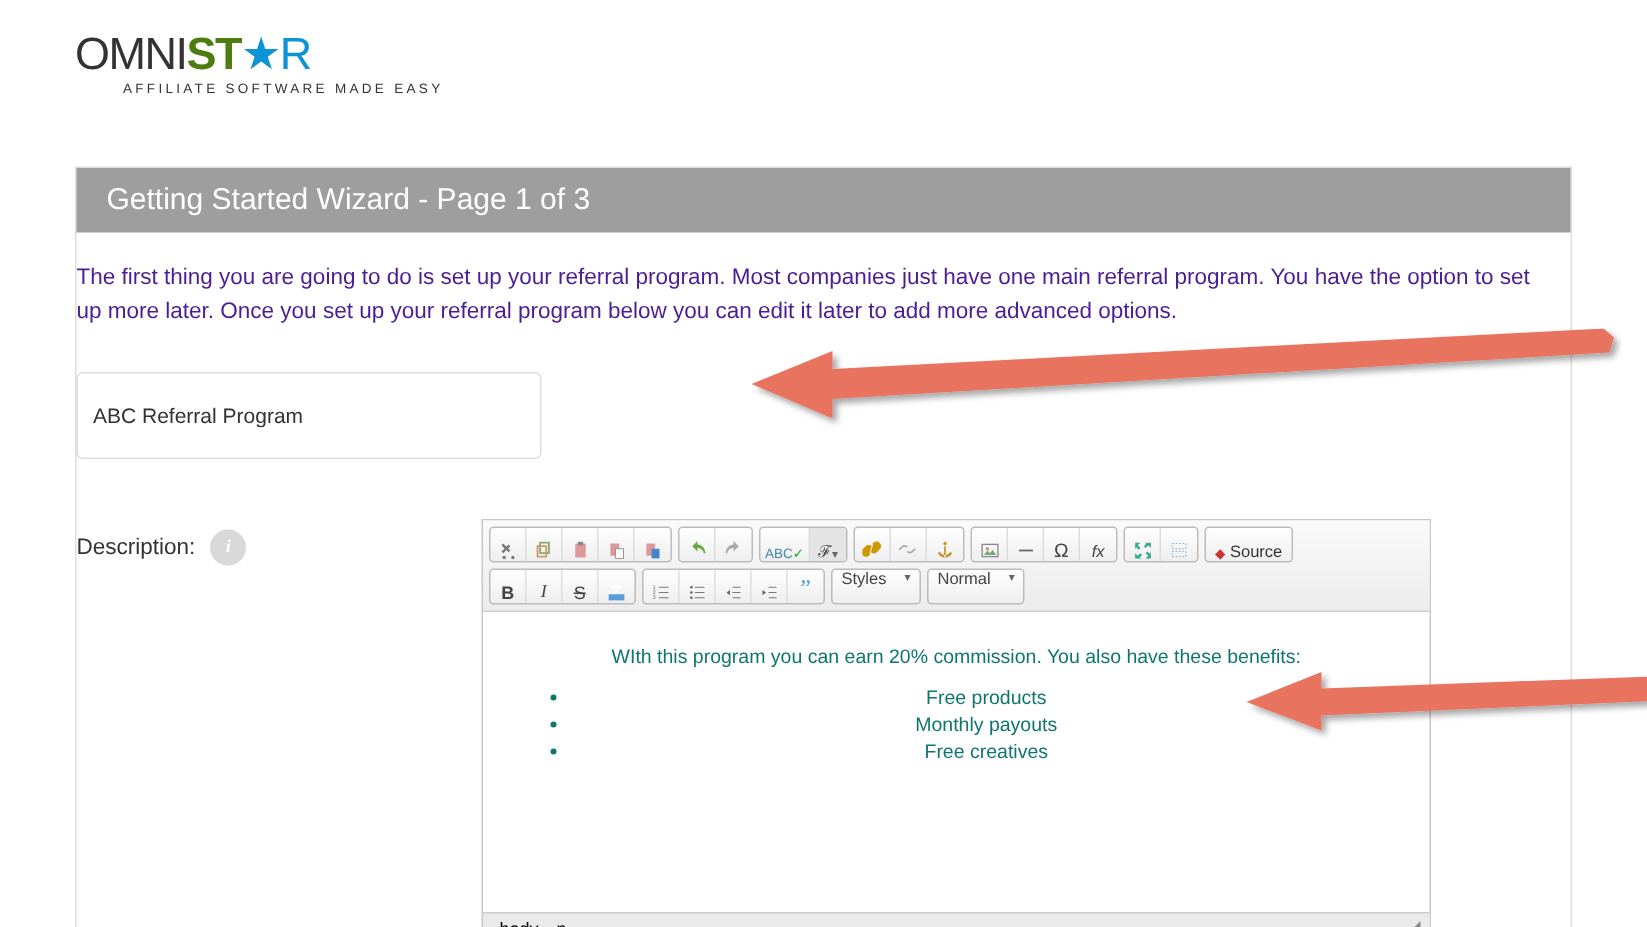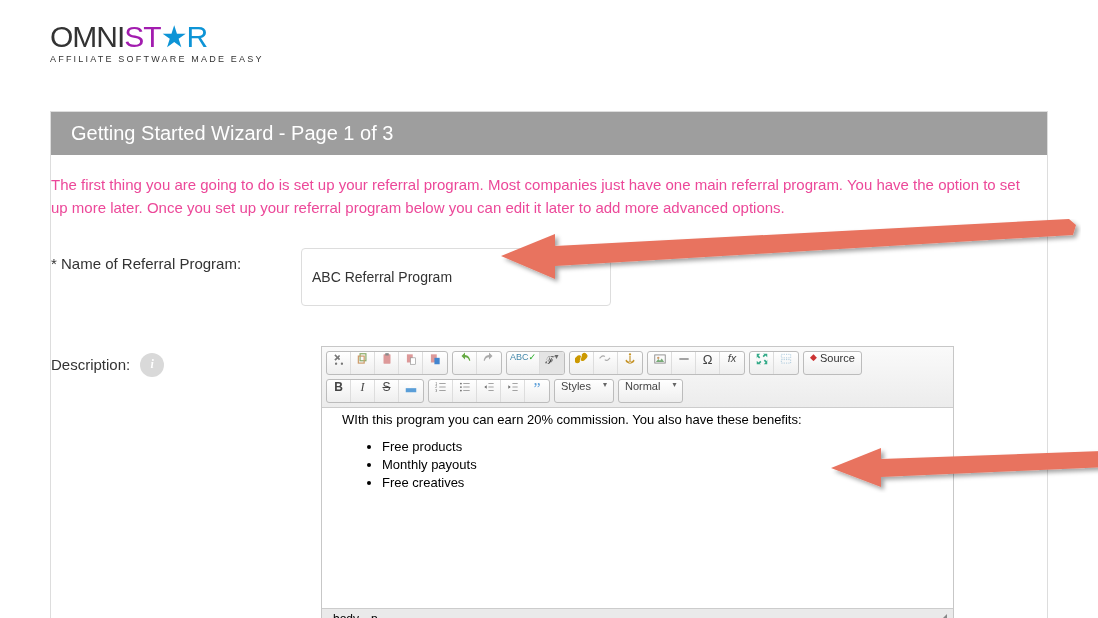--- a/index.html
+++ b/index.html
@@ -17,28 +17,29 @@
     .logo {
       display: inline-block;
     }
     .logo-text {
       font-size: 30px;
       font-weight: 300;
       letter-spacing: -1px;
       line-height: 1;
     }
     .logo-omni { color: #333; font-weight: 300; margin-top: 28px; }
-    .logo-st { color: #a21caf; font-weight: 400; }
+    .logo-st { color: #4d7c0f; font-weight: 700; }
     .logo-ar { color: #0d94d6; font-weight: 300; }
     .logo-tagline {
       font-size: 9px;
       letter-spacing: 2.2px;
       color: #333;
       margin-top: 2px;
       font-weight: 500;
+      margin-left: 32px;
     }
 
     .page-container {
       margin: 16px 50px;
       border: 1px solid #ddd;
       border-bottom: none;
       position: relative;
       margin-top: 32px;
     }
 
@@ -50,21 +51,21 @@
       font-weight: 500;
     }
 
     .content {
       padding: 18px 20px 0 0;
       position: relative;
     }
 
     .intro-text {
       font-size: 15px;
-      color: #ec4899;
+      color: #4c1d95;
       line-height: 1.55;
       padding-left: 0;
     }
 
     .form-row {
       display: flex;
       align-items: flex-start;
       margin-top: 22px;
       position: relative;
     }
@@ -137,21 +138,21 @@
     .tb-group {
       display: inline-flex;
       gap: 0;
       border: 1px solid #bcbcbc;
       border-radius: 3px;
       overflow: hidden;
       background: linear-gradient(#fff, #eee);
     }
     .tb-btn {
       display: inline-flex;
-      align-items: flex-start;
+      align-items: flex-end;
       justify-content: center;
       min-width: 24px;
       height: 22px;
       border: none;
       border-right: 1px solid #ddd;
       background: transparent;
       font-size: 11px;
       color: #444;
       cursor: pointer;
       padding: 0 3px;
@@ -171,24 +172,25 @@
       font-size: 8px;
       color: #666;
     }
     .tb-source {
       padding: 0 6px;
       font-size: 11px;
       color: #333;
     }
 
     .editor-body {
-      padding: 4px 20px 80px 20px;
+      padding: 22px 20px 80px 20px;
       min-height: 200px;
       font-size: 13px;
-      color: #000000;
+      color: #0f766e;
+      text-align: center;
     }
     .editor-body ul {
       margin: 12px 0 0 40px;
     }
     .editor-body li {
       margin-bottom: 3px;
     }
 
     .editor-footer {
       display: flex;
@@ -236,21 +238,20 @@
 </div>
 
 <div class="page-container">
   <div class="title-bar">Getting Started Wizard - Page 1 of 3</div>
 
   <div class="content content-rel" style="padding-left:0; padding-right:0;">
 
     <p class="intro-text" style="padding-right:20px;">The first thing you are going to do is set up your referral program. Most companies just have one main referral program. You have the option to set up more later. Once you set up your referral program below you can edit it later to add more advanced options.</p>
 
     <div class="form-row" style="margin-top:28px;">
-      <div class="form-label">* Name of Referral Program:</div>
       <div class="form-control-wrap">
         <input type="text" class="text-input" value="ABC Referral Program" style="">
       </div>
     </div>
 
     <div class="arrow" style="top:64px; left:450px;">
       <svg width="580" height="70">
         <defs>
           <filter id="sh1" x="-10%" y="-10%" width="140%" height="160%">
             <feDropShadow dx="3" dy="3" stdDeviation="2" flood-opacity="0.35"></feDropShadow>

